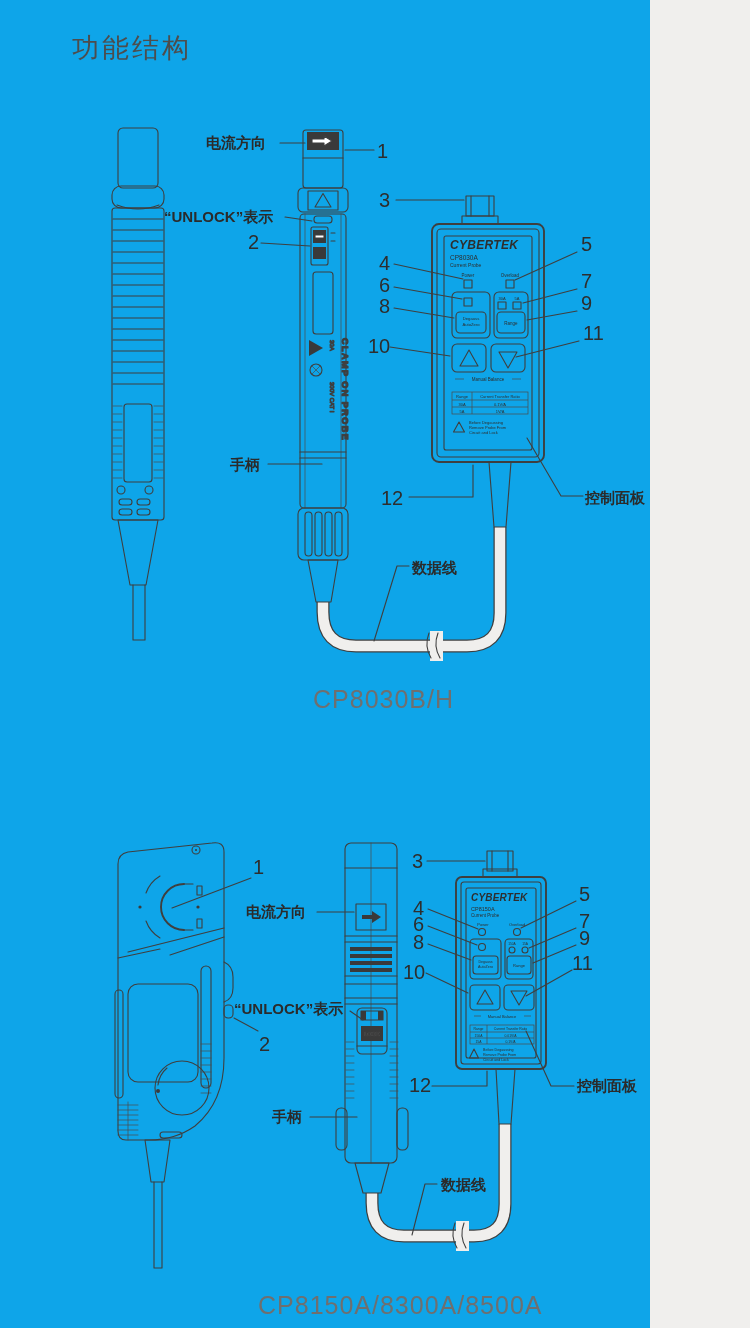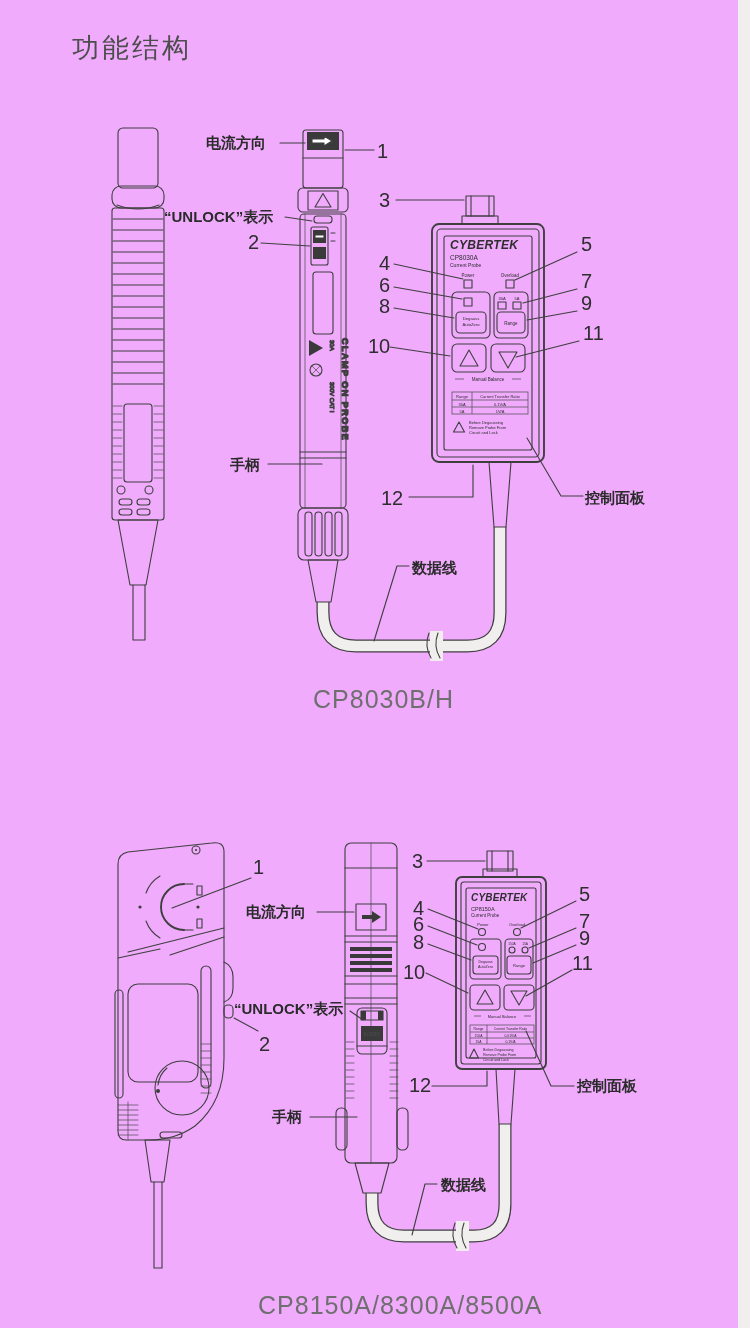--- a/index.html
+++ b/index.html
@@ -1,16 +1,16 @@
 <!DOCTYPE html>
 <html><head>
 <meta charset="utf-8">
 <style>
   html,body{margin:0;padding:0;background:#f0efed;}
-  .stage{position:relative;width:738px;height:1328px;background:#f0abfc;overflow:hidden;}
+  .stage{position:relative;width:650px;height:1328px;background:#0ea5e9;overflow:hidden;}
   svg{display:block;font-family:"Liberation Sans","DejaVu Sans",sans-serif;}
   
   .ln{fill:none;stroke:#3f3f3f;stroke-width:1.1;stroke-linecap:round;stroke-linejoin:round;}
   .ln2{fill:none;stroke:#3f3f3f;stroke-width:1.9;stroke-linejoin:round;}
   .thin{fill:none;stroke:#4a4a4a;stroke-width:0.7;}
   .dk{fill:#3a3a3a;stroke:none;}
   .cableO{fill:none;stroke:#3f3f3f;stroke-width:13;}
   .cableI{fill:none;stroke:#f0efed;stroke-width:10.5;}
   .erase{fill:#f0efed;stroke:none;}
   

